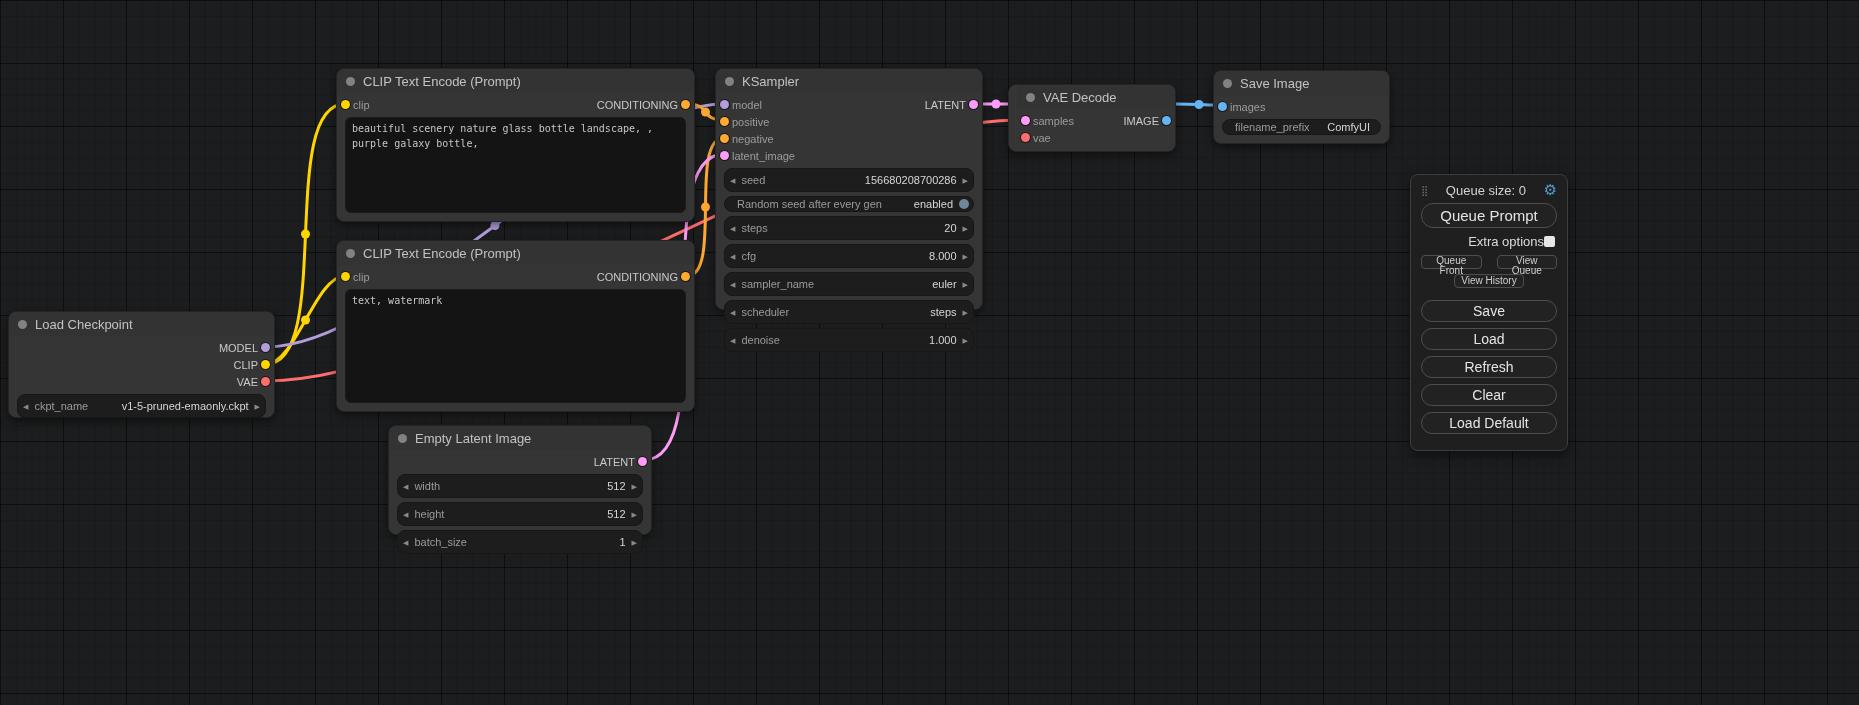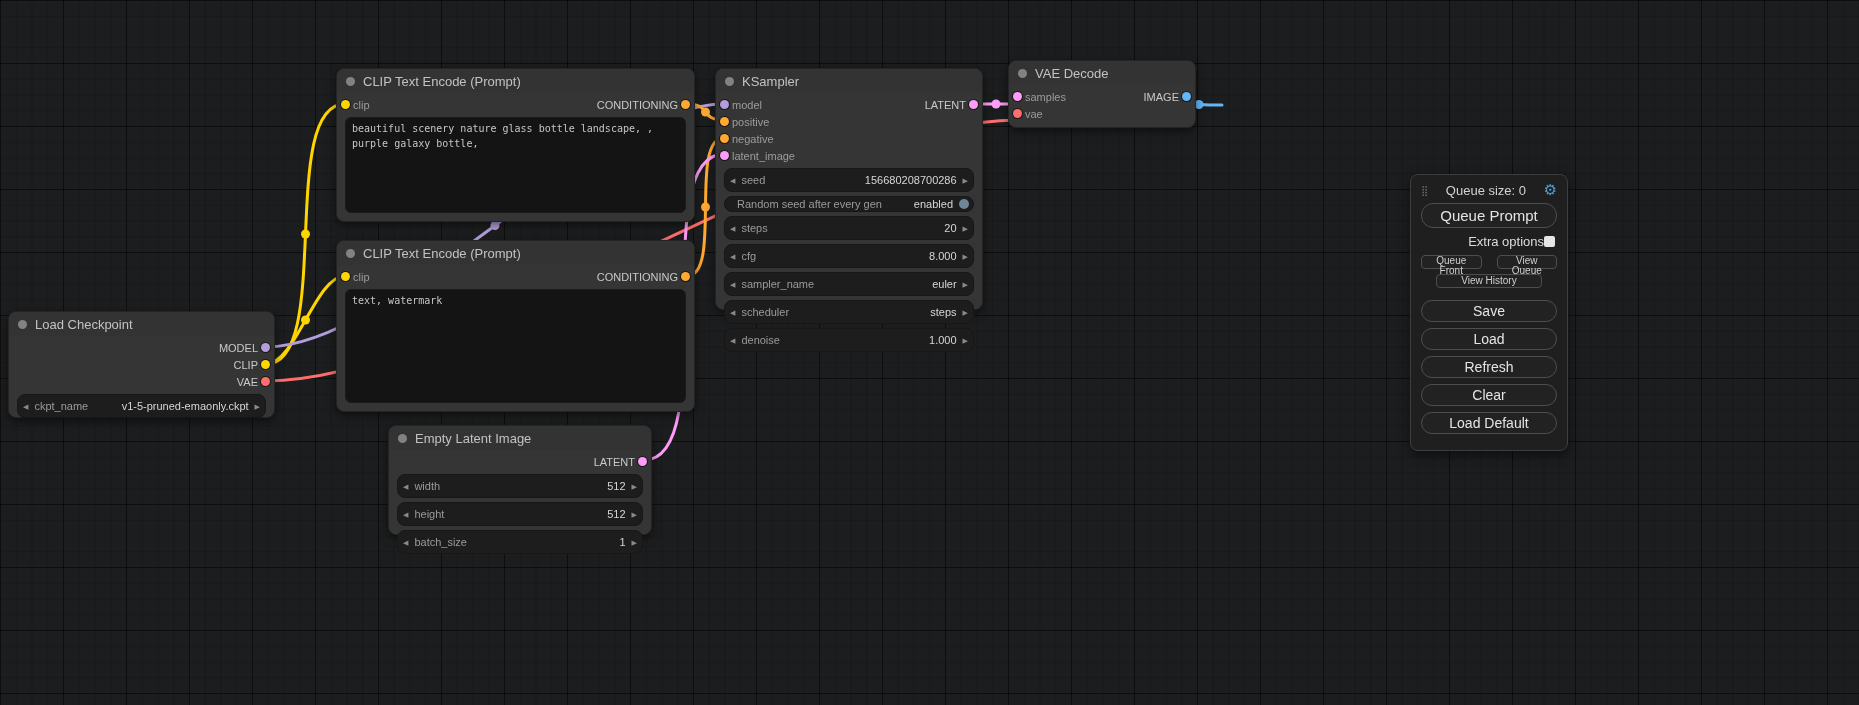--- a/index.html
+++ b/index.html
@@ -57,21 +57,21 @@
     color:#c6c6c6; font:10px/1.45 "DejaVu Sans Mono",monospace;
     padding:4px 6px; resize:none; overflow:hidden; outline:none;
   }
 
   
   #node-load-checkpoint { left:8px;    top:311px; width:267px; height:107px; }
   #node-clip-pos        { left:336px;  top:68px;  width:359px; height:154px; }
   #node-clip-neg        { left:336px;  top:240px; width:359px; height:172px; }
   #node-empty-latent    { left:388px;  top:425px; width:264px; height:110px; }
   #node-ksampler        { left:715px;  top:68px;  width:268px; height:242px; }
-  #node-vae-decode      { left:1008px; top:60px;  width:188px; height:68px;  }
+  #node-vae-decode      { left:1008px; top:84px;  width:168px; height:68px;padding-left:8px;  }
   #node-save-image      { left:1213px; top:70px;  width:177px; height:74px;  }
 
   #node-clip-pos textarea.prompt { height:96px; }
   #node-clip-neg textarea.prompt { height:114px; }
 
   
   .queue-panel {
     position:absolute; left:1410px; top:174px; width:158px; z-index:3;
     background:#1f1f1f; border:1px solid #3e3e3e; border-radius:8px;
     padding:6px 10px 10px; box-shadow:0 4px 12px rgba(0,0,0,0.5);
@@ -85,21 +85,21 @@
     border-radius:12px; cursor:pointer; font-family:"Liberation Sans",sans-serif;
   }
   .qp-big { display:block; width:100%; height:22px; font-size:14px; margin:6px 0; }
   .qp-queue { height:25px; font-size:15px; margin-top:2px; }
   .qp-extra { display:flex; align-items:center; justify-content:flex-end; gap:0; margin:3px 2px 6px; font-size:13px; color:#dcdcdc; }
   .qp-checkbox { width:11px; height:11px; background:#e6e6e6; border-radius:2px; flex:none; cursor:pointer; }
   .qp-row { display:flex; gap:15px; margin-bottom:5px; }
   .qp-row.center { justify-content:center; }
   .qp-small { font-size:10px; height:14px; border-radius:4px; padding:0 6px; line-height:1; color:#cfcfcf; }
   .qp-row .grow { flex:1; }
-  #view-history-btn { width:106px; }
+  #view-history-btn { width:70px; }
   #save-btn { margin-top:12px; }
 </style>
 </head>
 <body>
 
 <div class="canvas">
 
   <svg id="links-layer" width="1859" height="705">
       <path d="M 266,364 C 333.9342513022702,364 277.0657486977298,104 345,104" fill="none" stroke="#FFD500" stroke-width="3" stroke-linecap="round"></path>
       <circle cx="305.5" cy="234" r="4.5" fill="#FFD500"></circle>
@@ -291,20 +291,36 @@
         <span class="out-label">IMAGE</span>
         <span class="port-dot out" style="background: rgb(100, 181, 246);"></span>
       </div>
       <div class="port-row">
         <span class="port-dot in" style="background: rgb(255, 110, 110);"></span>
         <span class="in-label">vae</span>
       </div>
     </div>
   </div>
 
+  <div class="node" id="node-save-image">
+    <div class="node-title">
+      <span class="title-dot"></span>
+      <span>Save Image</span>
+    </div>
+    <div class="rows">
+      <div class="port-row">
+        <span class="port-dot in" style="background: rgb(100, 181, 246);"></span>
+        <span class="in-label">images</span>
+      </div>
+    </div>
+    <div class="widget no-arrows">
+      <span class="wlabel">filename_prefix</span>
+      <span class="wvalue">ComfyUI</span>
+    </div>
+  </div>
 
   <div class="queue-panel">
     <div class="qp-header">
       <span class="drag-handle">⣿</span>
       <span class="qp-title">Queue size: 0</span>
       <span class="gear" style="color: rgb(78, 156, 201);">⚙</span>
     </div>
     <button class="qp-btn qp-big qp-queue">Queue Prompt</button>
     <div class="qp-extra">
       <span>Extra options</span>

